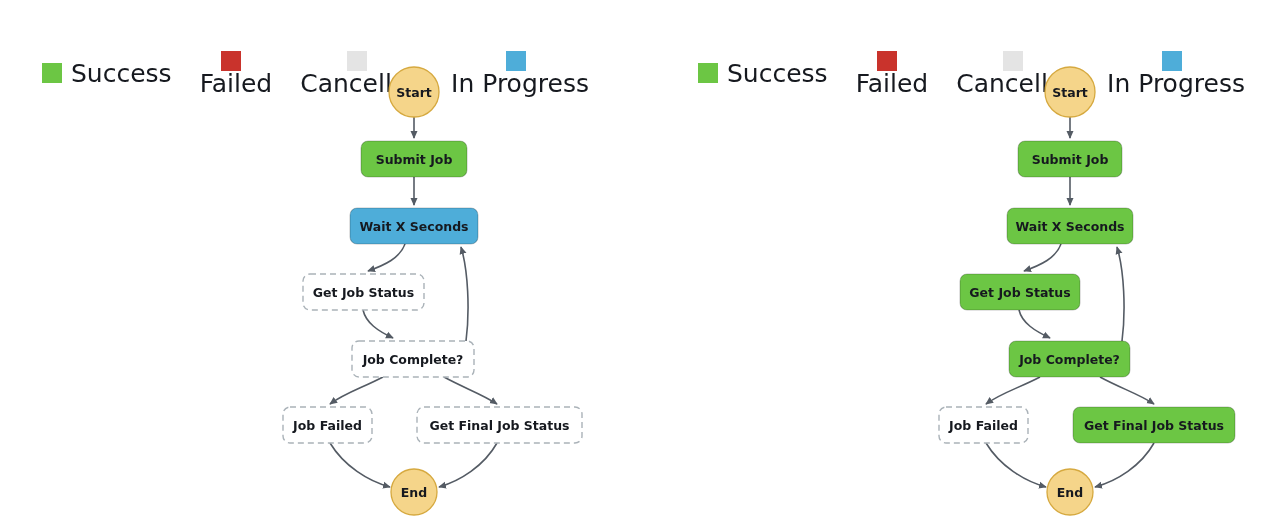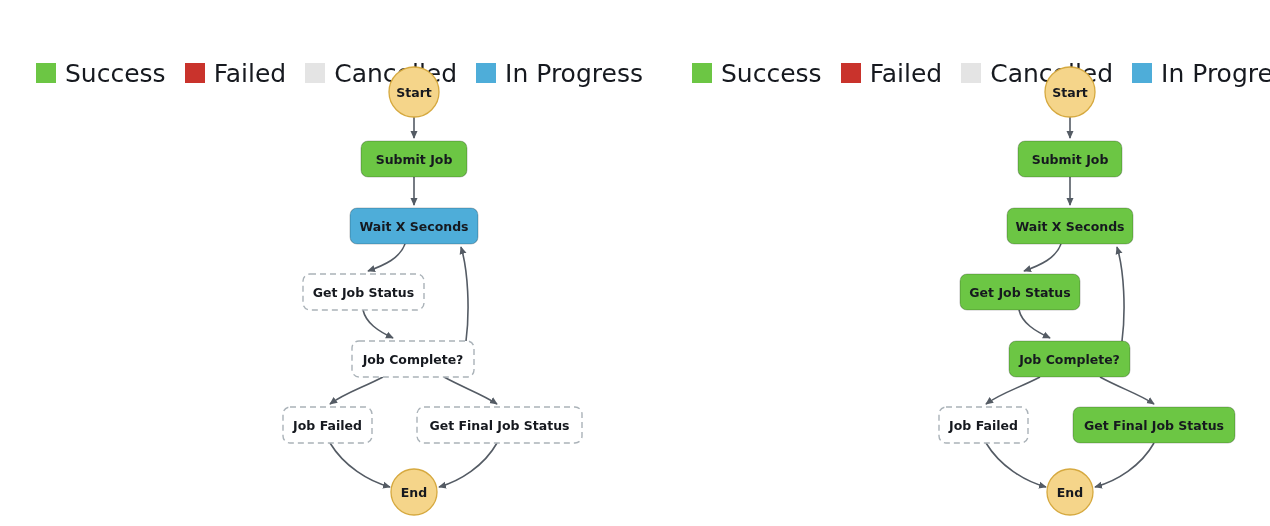--- a/index.html
+++ b/index.html
@@ -19,21 +19,21 @@
     top: 0;
     width: 635px;
     height: 526px;
   }
   #panel-left  { left: 0; }
   #panel-right { left: 635px; }
 
   .legend {
     position: absolute;
     top: 58px;
-    left: 0;
+    left: 6px;
     width: 635px;
     height: 30px;
     display: flex;
     align-items: center;
     pointer-events: none;
   }
   .legend-item {
     display: flex;
     align-items: center;
   }
@@ -44,21 +44,21 @@
   }
   .legend-label {
     font-size: 25px;
     color: #16191f;
     margin-left: 9px;
     white-space: nowrap;
     line-height: 1;
   }
   #panel-left .legend  { padding-left: 36px; }
   #panel-right .legend { padding-left: 57px; }
-  .legend-item + .legend-item { margin-left: 19px; }
+  .legend-item + .legend-item { margin-left: 19px; flex-direction: column; }
 
   .flow-svg {
     position: absolute;
     top: 0;
     left: 0;
   }
   .node-label {
     font-family: "DejaVu Sans", sans-serif;
     font-size: 12.5px;
     font-weight: bold;

